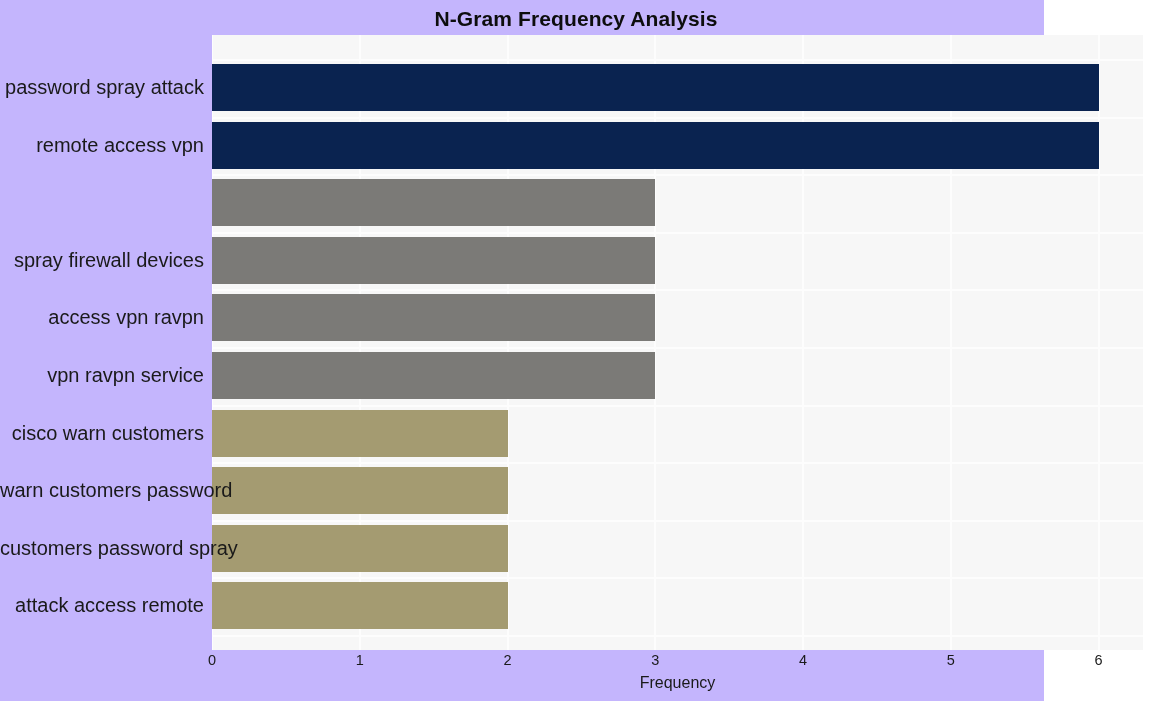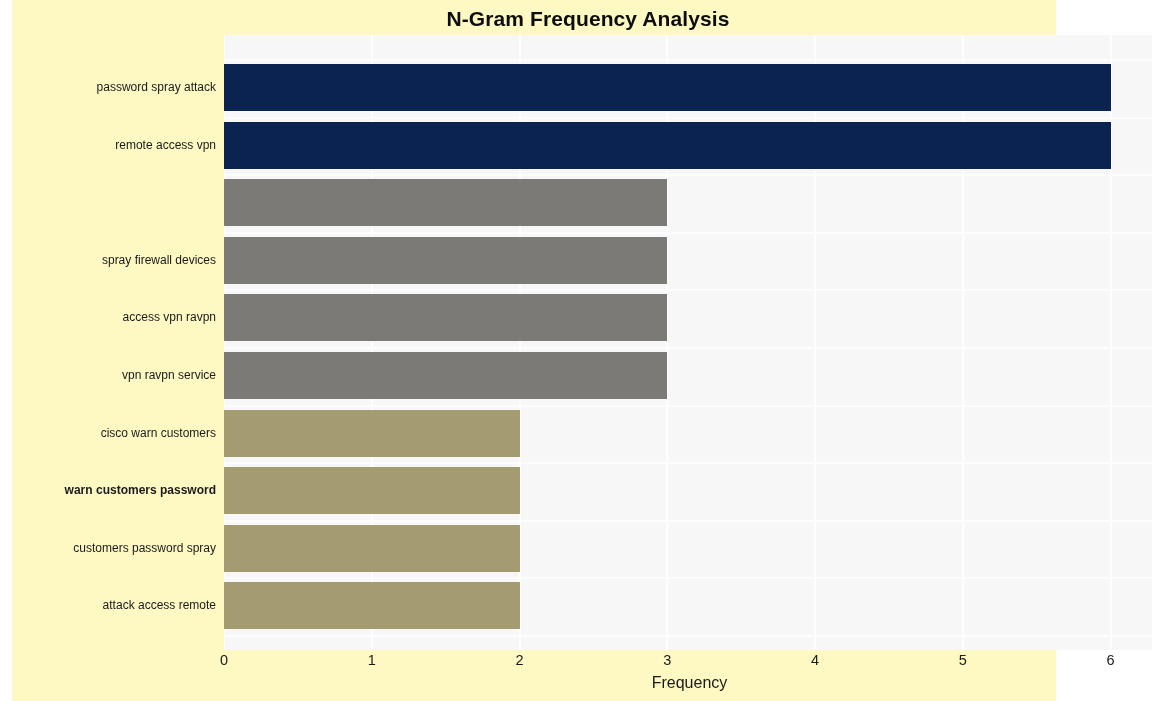--- a/index.html
+++ b/index.html
@@ -10,25 +10,25 @@
   body {
     width: 1152px;
     height: 701px;
     font-family: "Liberation Sans", sans-serif;
     overflow: hidden;
     position: relative;
   }
 
   #chart-figure {
     position: absolute;
-    left: 12px;
+    left: 0;
     top: 0;
     width: 1044px;
     height: 701px;
-    background: #fef9c3;
+    background: #c4b5fd;
   }
 
   
   #chart-title {
     position: absolute;
     left: 0;
     top: 7px;
     width: 1152px;
     text-align: center;
     font-size: 21px;
@@ -77,21 +77,21 @@
     left: 0;
     top: 35px;
     width: 204px;
     height: 615px;
   }
   .y-tick-label {
     position: absolute;
     right: 0;
     width: 204px;
     text-align: right;
-    font-size: 12px;
+    font-size: 20px;
     color: #1a1a1a;
     white-space: nowrap;
     height: 47px;
     line-height: 47px;
   }
 
   
   #x-axis-labels {
     position: absolute;
     left: 212px;
@@ -163,21 +163,21 @@
       </div>
   </div>
 
   <div id="y-axis-labels">
       <div class="y-tick-label" style="top: 29px;">password spray attack</div>
       <div class="y-tick-label" style="top: 86.6px; margin-left: 12px;">remote access vpn</div>
       <div class="y-tick-label" style="top: 201.8px;">spray firewall devices</div>
       <div class="y-tick-label" style="top: 259.4px;">access vpn ravpn</div>
       <div class="y-tick-label" style="top: 317px; margin-left: 36px;">vpn ravpn service</div>
       <div class="y-tick-label" style="top: 374.6px; text-align: right;">cisco warn customers</div>
-      <div class="y-tick-label" style="top: 432.2px; font-weight: bold;">warn customers password</div>
+      <div class="y-tick-label" style="top: 432.2px;">warn customers password</div>
       <div class="y-tick-label" style="top: 489.8px;">customers password spray</div>
       <div class="y-tick-label" style="top: 547.4px;">attack access remote</div>
     </div>
   <div id="x-axis-labels">
       <div class="x-tick-label" style="left: 0px;">0</div>
       <div class="x-tick-label" style="left: 147.778px;">1</div>
       <div class="x-tick-label" style="left: 295.556px;">2</div>
       <div class="x-tick-label" style="left: 443.333px;">3</div>
       <div class="x-tick-label" style="left: 591.111px;">4</div>
       <div class="x-tick-label" style="left: 738.889px;">5</div>

